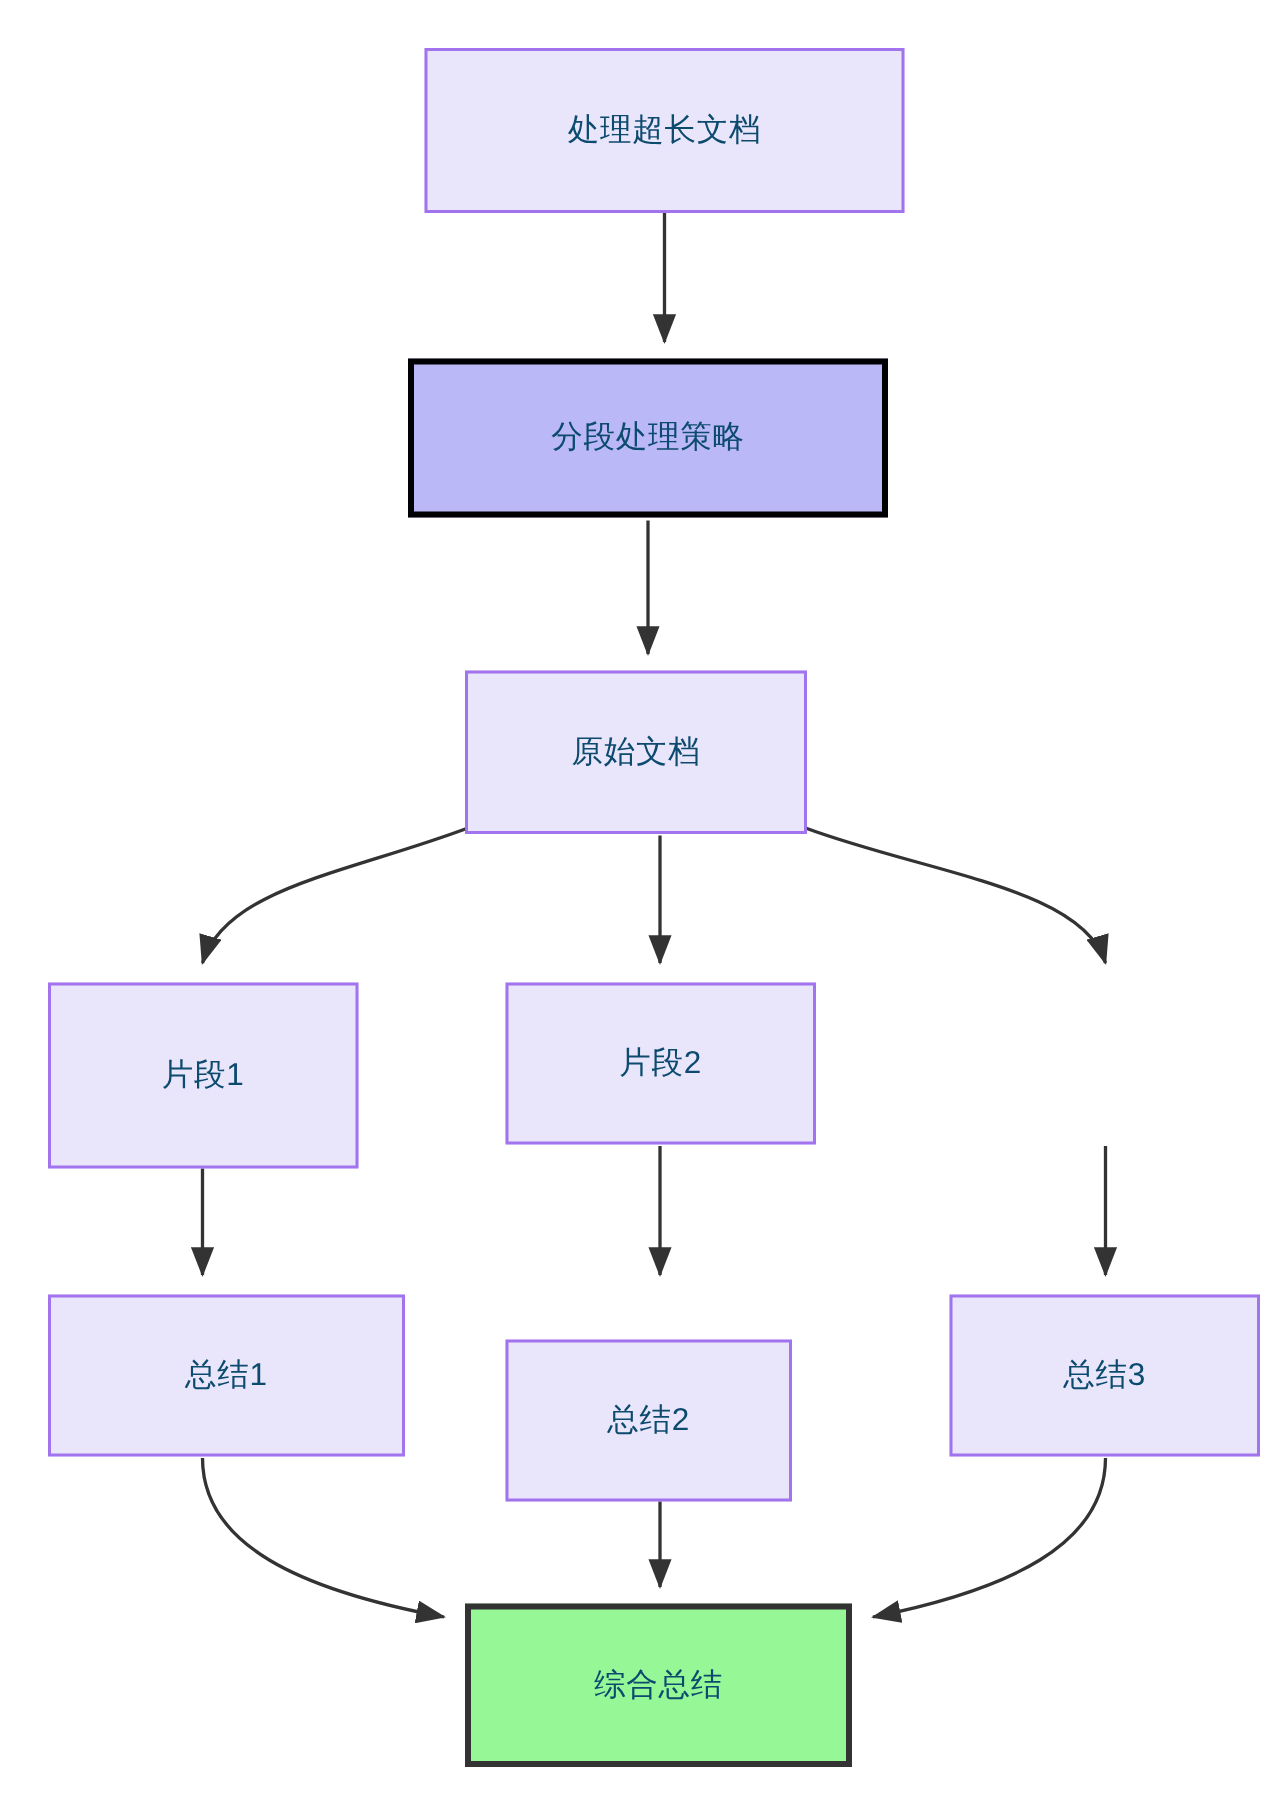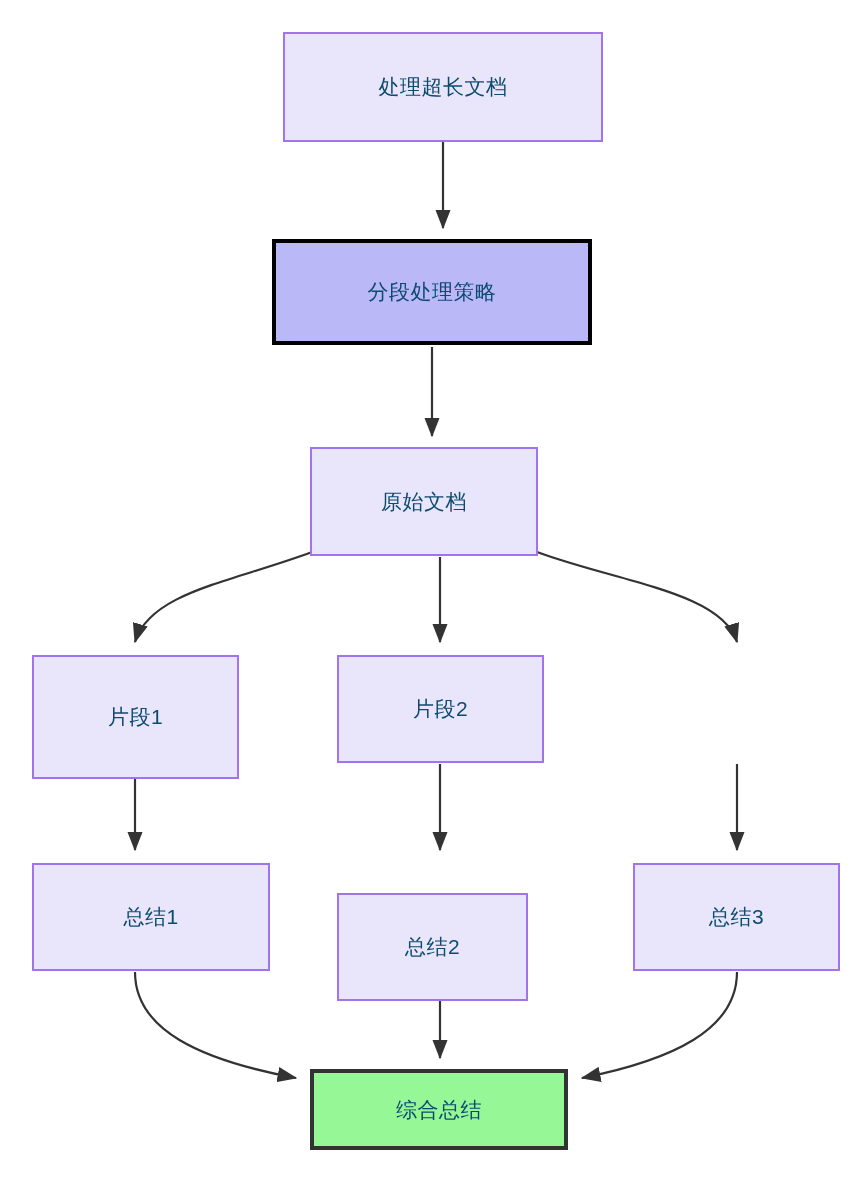--- a/index.html
+++ b/index.html
@@ -54,21 +54,21 @@
   
   #node-root        { left: 283px; top: 32px;   width: 320px; height: 110px; }
   #node-strategy    { left: 272px; top: 239px;  width: 320px; height: 106px; }
   #node-source      { left: 310px; top: 447px;  width: 228px; height: 109px; }
   #node-chunk-1     { left: 32px;  top: 655px;  width: 207px; height: 124px; }
   #node-chunk-2     { left: 337px; top: 655px;  width: 207px; height: 108px; }
   #node-chunk-3     { left: 633px; top: 655px;  width: 207px; height: 108px; }
   #node-summary-1   { left: 32px;  top: 863px;  width: 238px; height: 108px; }
   #node-summary-2   { left: 337px; top: 893px;  width: 191px; height: 108px; }
   #node-summary-3   { left: 633px; top: 863px;  width: 207px; height: 108px; }
-  #node-final       { left: 310px; top: 1069px; width: 258px; height: 81px; text-align: center; }
+  #node-final       { left: 310px; top: 1069px; width: 258px; height: 109px; text-align: center; }
 </style>
 </head>
 <body>
 
 <div id="diagram-root">
 
   <svg id="edge-layer" viewBox="0 0 852 1196">
     <defs>
       <marker id="arrowhead" markerWidth="9" markerHeight="7" refX="8.4" refY="3.5" orient="auto" markerUnits="strokeWidth">
         <polygon points="0 0, 9 3.5, 0 7" fill="#333333"></polygon>

